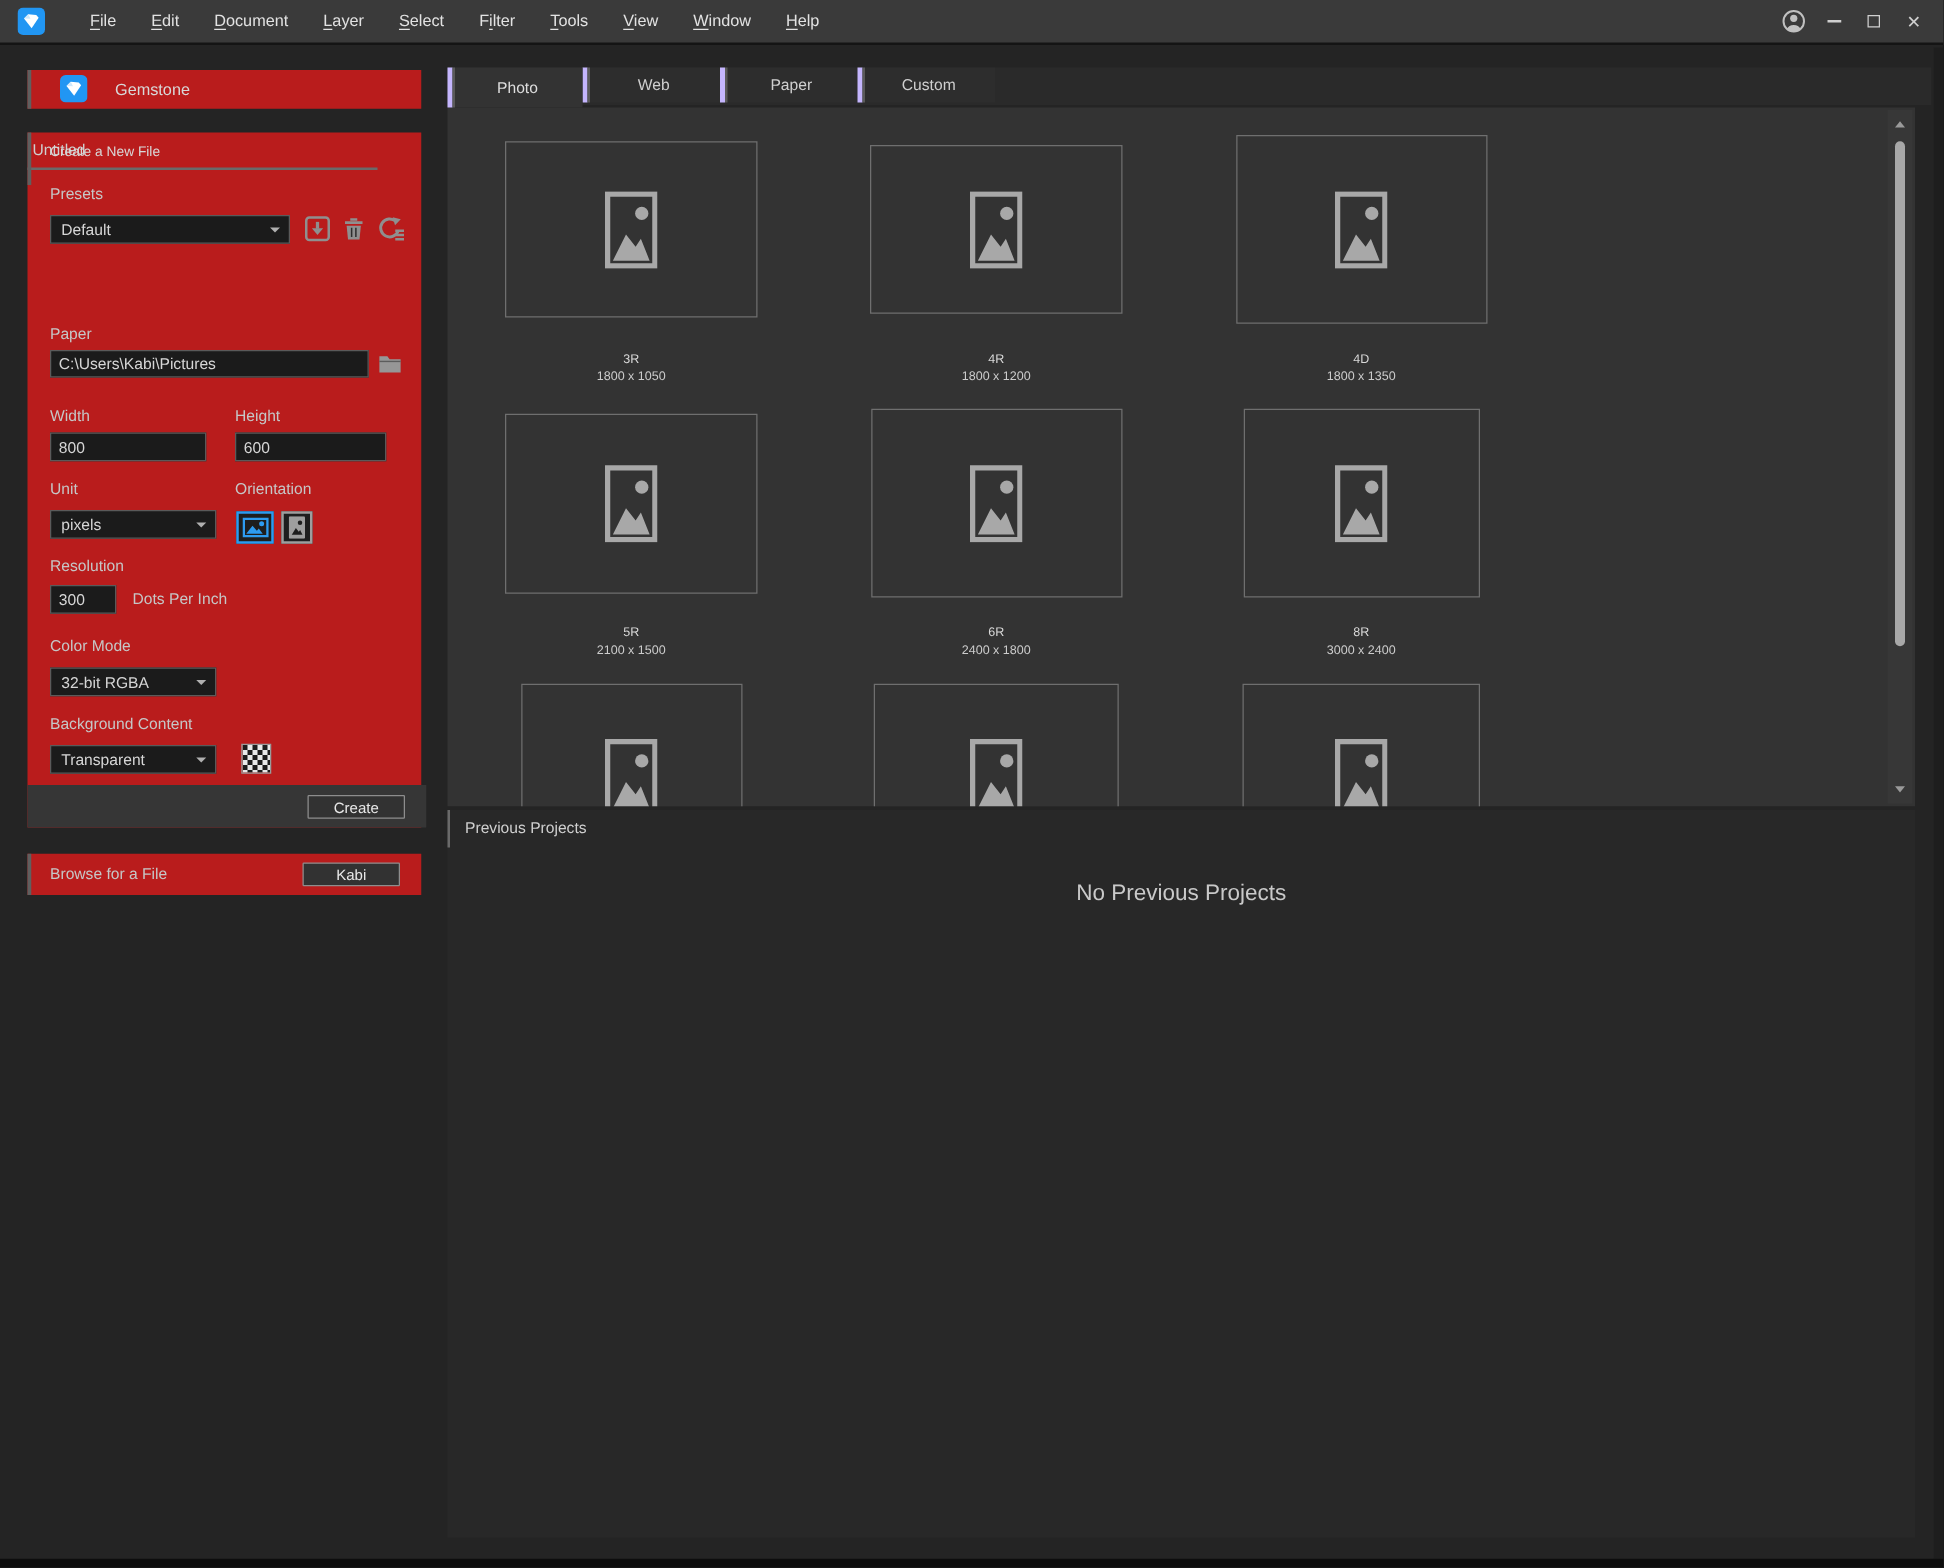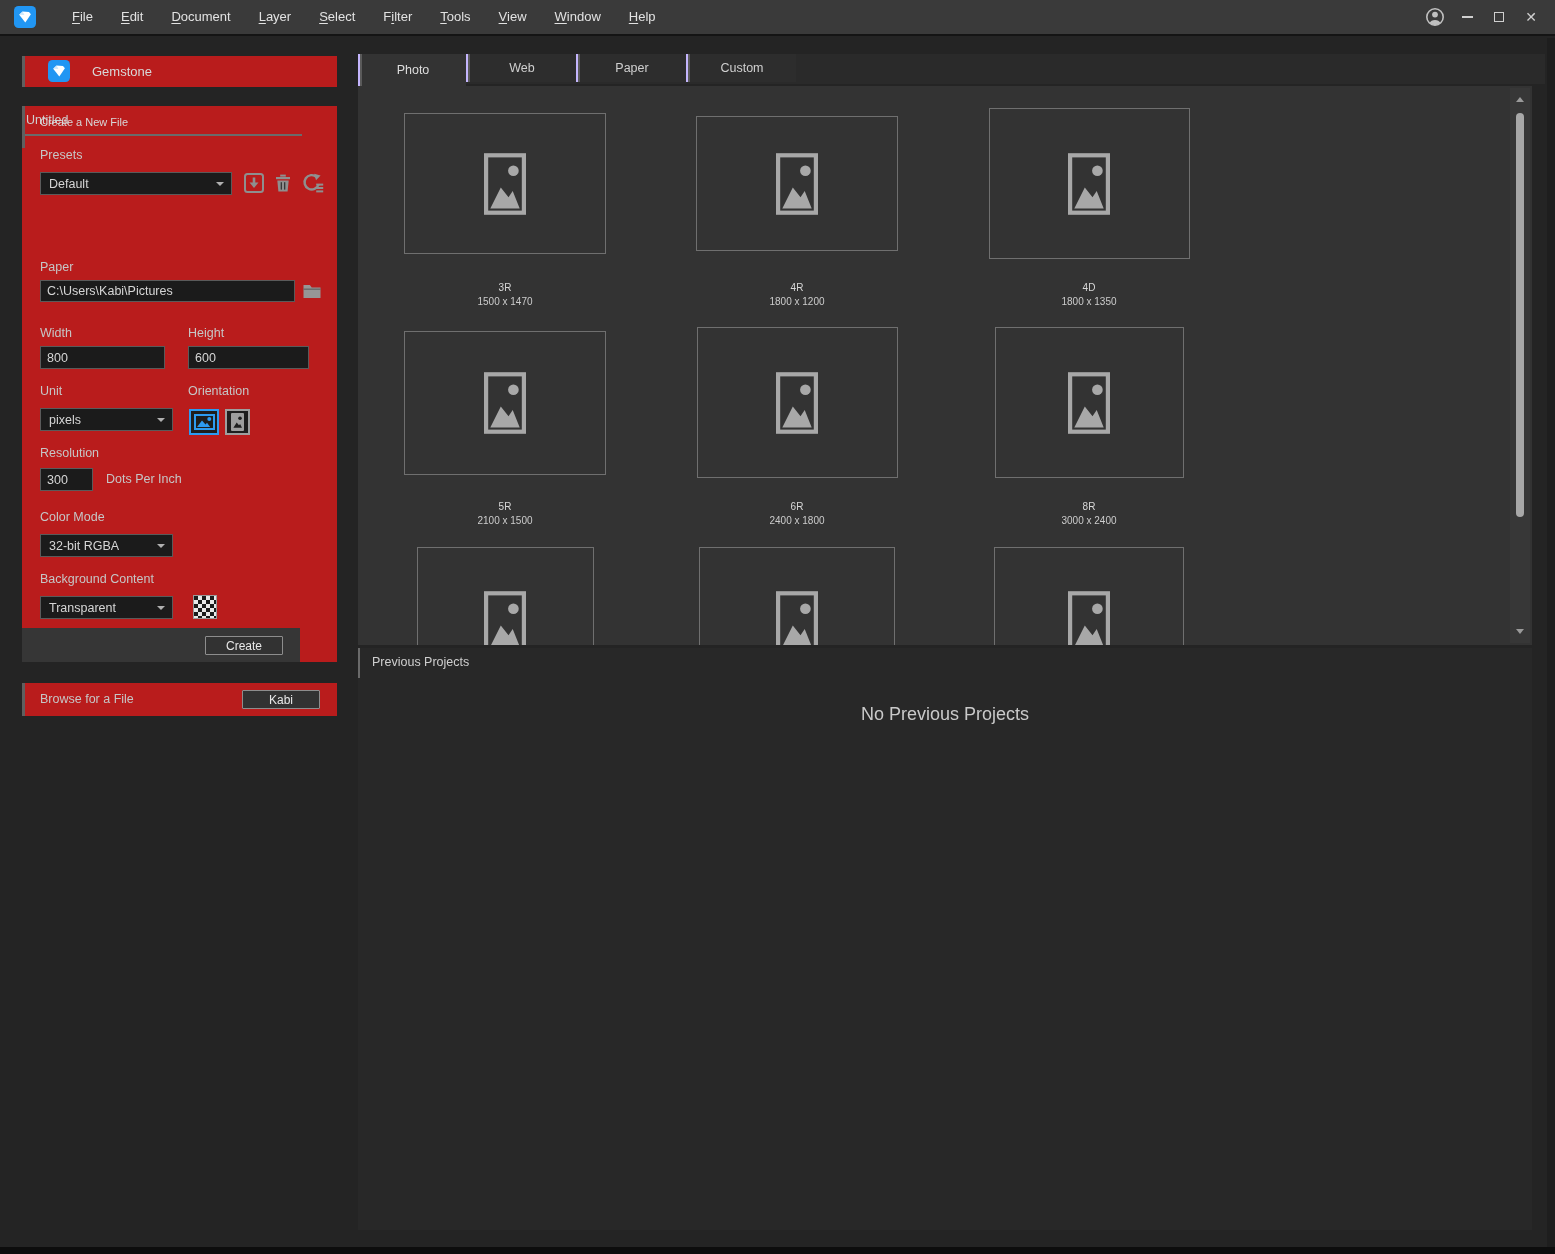--- a/index.html
+++ b/index.html
@@ -91,32 +91,32 @@
   #lbl-dpi { left:84px; top:366px; }
   #lbl-cm { left:18px; top:404px; }
   #cm-select { left:18px; top:428px; width:133px; height:23px; }
   #lbl-bg { left:18px; top:466px; }
   #bg-select { left:18px; top:490px; width:133px; height:23px; }
   #bg-swatch {
     position:absolute; left:171px; top:489px; width:24px; height:24px;
     border:1px solid #9a9a9a;
     background: repeating-conic-gradient(#e8e8e8 0% 25%, #1b1b1b 0% 50%) 0 0 / 8px 8px;
   }
-  #create-strip { position:absolute; left:0; top:522px; width:278px; height:34px; background:#363636;padding-left:20px; }
+  #create-strip { position:absolute; left:0; top:522px; width:319px; height:34px; background:#363636;padding-left:20px; }
   #create-btn { right:17px; top:8px; width:78px; height:19px; }
   #browse-panel { left:22px; top:683px; width:315px; height:33px; }
   #browse-panel .accent { height:33px; }
   #browse-label { left:18px; top:0; line-height:33px; }
   #open-btn { right:17px; top:7px; width:78px; height:19px; }
   
   #tab-strip { position:absolute; left:358px; top:54px; width:1187px; height:30px; background:#2a2a2a; }
   #tabs { position:absolute; left:0; top:0; display:flex; align-items:flex-start; }
   .tab {
     position:relative; width:110px; height:28px; background:#2d2d2d;
-    border-left:2px solid #c4b5fd;
+    border-left:4px solid #c4b5fd;
     display:flex; align-items:center; justify-content:center;
     font-size:12.5px; color:#cfcfcf; cursor:pointer;
   }
   .tab:first-child { width:108px; }
   .tab-accent { position:absolute; left:0; top:0; width:2px; height:100%; background:#5a5a5a; }
   .tab.active { height:32px; background:#333333; color:#dedede; z-index:2; }
   
   #presets-panel {
     position:absolute; left:358px; top:86px; width:1174px; height:559px;
     background:#333333; overflow:hidden;
@@ -323,21 +323,21 @@
           <div class="tile-box">
             <div class="tile-frame" style="width: 202px; height: 141px;">
   <svg width="42" height="62" viewBox="0 0 30 44">
     <rect x="1.5" y="1.5" width="27" height="41" fill="none" stroke="#a8a8a8" stroke-width="3"></rect>
     <circle cx="21" cy="12.5" r="3.8" fill="#a8a8a8"></circle>
     <path d="M4.5 39.5 L12 24.5 L17.5 31.5 L20.5 27 L25.5 39.5 Z" fill="#a8a8a8"></path>
   </svg>
 </div>
           </div>
           <div class="tile-name">3R</div>
-          <div class="tile-dims">1500 x 1470</div>
+          <div class="tile-dims">1800 x 1050</div>
         </div>
         <div class="tile-cell">
           <div class="tile-box">
             <div class="tile-frame" style="width: 202px; height: 135px;">
   <svg width="42" height="62" viewBox="0 0 30 44">
     <rect x="1.5" y="1.5" width="27" height="41" fill="none" stroke="#a8a8a8" stroke-width="3"></rect>
     <circle cx="21" cy="12.5" r="3.8" fill="#a8a8a8"></circle>
     <path d="M4.5 39.5 L12 24.5 L17.5 31.5 L20.5 27 L25.5 39.5 Z" fill="#a8a8a8"></path>
   </svg>
 </div>

